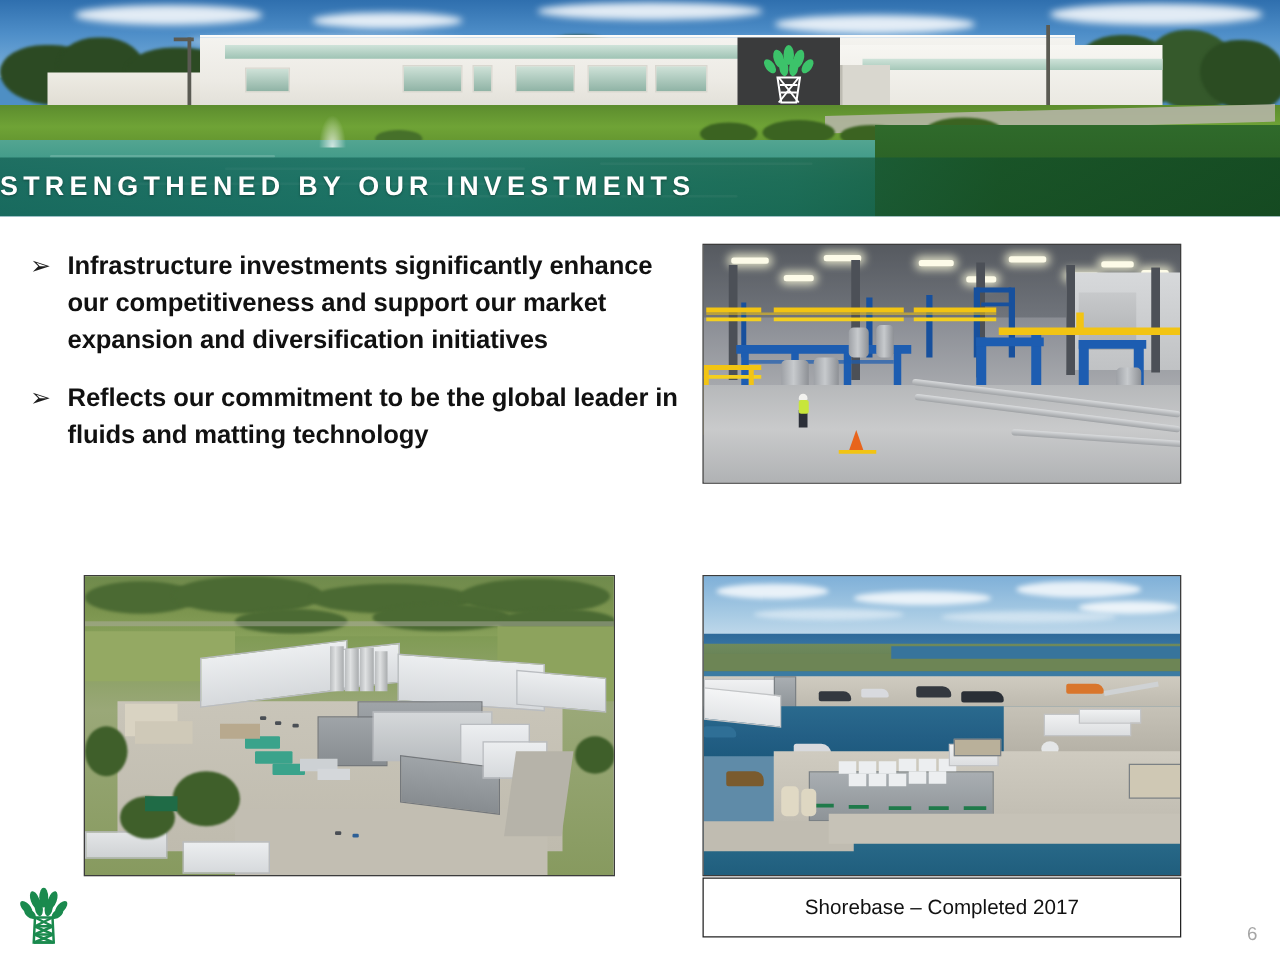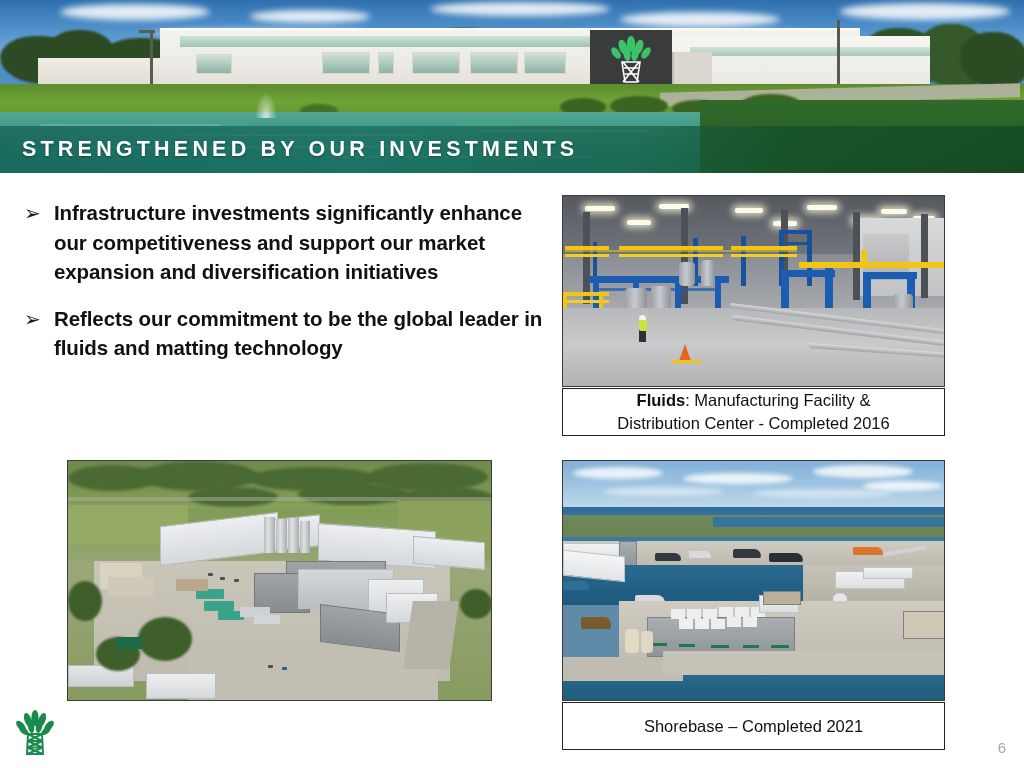--- a/index.html
+++ b/index.html
@@ -117,21 +117,21 @@
     display: flex; align-items: center;
     background: linear-gradient(90deg,
       rgba(22,100,88,.80) 0%,
       rgba(24,106,92,.72) 35%,
       rgba(22,95,70,.70) 62%,
       rgba(18,78,40,.72) 78%,
       rgba(16,70,34,.78) 100%);
   }
   .title-text {
     color: #ffffff; font-size: 21.5px; font-weight: 700;
-    letter-spacing: 4.2px; padding-left: 22px;
+    letter-spacing: 4.2px; 
     text-shadow: 0 1px 2px rgba(0,0,0,.35);
     white-space: nowrap;
   }
 
   
   .bullets {
     position: absolute; left: 24px; top: 198px; width: 520px;
   }
   .bullet-row { display: flex; align-items: flex-start; margin-bottom: 17px; }
   .bullet-glyph {
@@ -396,26 +396,20 @@
     <div class="i-floor"></div>
     <div class="i-pipe" style="left:166px; top:120px; width:216px; transform:rotate(7deg);"></div>
     <div class="i-pipe" style="left:168px; top:132px; width:214px; transform:rotate(7deg);"></div>
     <div class="i-pipe" style="left:246px; top:152px; width:138px; transform:rotate(4deg);"></div>
 
     <div class="i-worker-b" style="left:76px; top:132px;"></div>
     <div class="i-worker-v" style="left:76px; top:124px;"></div>
     <div class="i-helmet" style="left:76px; top:119px;"></div>
     <div class="i-cone" style="left:116px; top:148px;"></div>
     <div class="i-yellow" style="left:108px; top:164px; width:30px; height:3px;"></div>
-  </div>
-  <div class="caption cap-fluids-mfg">
-    <div>
-      <b>Fluids</b><span>:  Manufacturing Facility &amp;</span>
-    </div>
-    <div>Distribution Center  - Completed 2016</div>
   </div>
 
   <div class="photo-frame p-mats">
     <div class="m-bg"></div>
     <div class="m-far"></div>
     <div class="m-treebelt" style="left:0px;   top:4px;  width:90px;  height:26px;"></div>
     <div class="m-treebelt" style="left:70px;  top:0px;  width:120px; height:30px;"></div>
     <div class="m-treebelt" style="left:180px; top:6px;  width:130px; height:24px;"></div>
     <div class="m-treebelt" style="left:300px; top:2px;  width:120px; height:28px;"></div>
     <div class="m-treebelt" style="left:230px; top:22px; width:110px; height:22px;"></div>
@@ -531,21 +525,21 @@
     <div class="s-bldg" style="left:200px; top:130px; width:38px; height:14px; background:#b9b09a;"></div>
     <div class="s-tank" style="left:62px; top:168px; width:14px; height:24px; border-radius:4px; background:#e0d9c4;"></div>
     <div class="s-tank" style="left:78px; top:170px; width:12px; height:22px; border-radius:4px; background:#ded7c2;"></div>
 
     <div class="s-water" style="left:0px; top:200px; width:383px; height:41px; background:linear-gradient(180deg,#2c6e8e,#1f5d7c);"></div>
     <div class="s-dock" style="left:0px; top:196px; width:120px; height:24px; background:#c0bcb1;"></div>
     <div class="s-dock" style="left:100px; top:190px; width:283px; height:24px; background:#c6c2b7;"></div>
     <div class="s-bldg" style="left:340px; top:150px; width:43px; height:28px; background:#cfc8b4;"></div>
   </div>
   <div class="caption cap-shorebase">
-    <div>Shorebase – Completed 2021</div>
+    <div>Shorebase – Completed 2017</div>
   </div>
 
   <svg class="footer-logo" viewBox="0 0 42 48">
     <g fill="#1a8a4e">
       <ellipse cx="21" cy="8" rx="3.6" ry="8"></ellipse>
       <ellipse cx="14" cy="10" rx="3.4" ry="7.4" transform="rotate(-20 14 10)"></ellipse>
       <ellipse cx="28" cy="10" rx="3.4" ry="7.4" transform="rotate(20 28 10)"></ellipse>
       <ellipse cx="7" cy="16" rx="3.2" ry="6.4" transform="rotate(-42 7 16)"></ellipse>
       <ellipse cx="35" cy="16" rx="3.2" ry="6.4" transform="rotate(42 35 16)"></ellipse>
       <ellipse cx="17" cy="16" rx="3.2" ry="7" transform="rotate(-9 17 16)"></ellipse>

